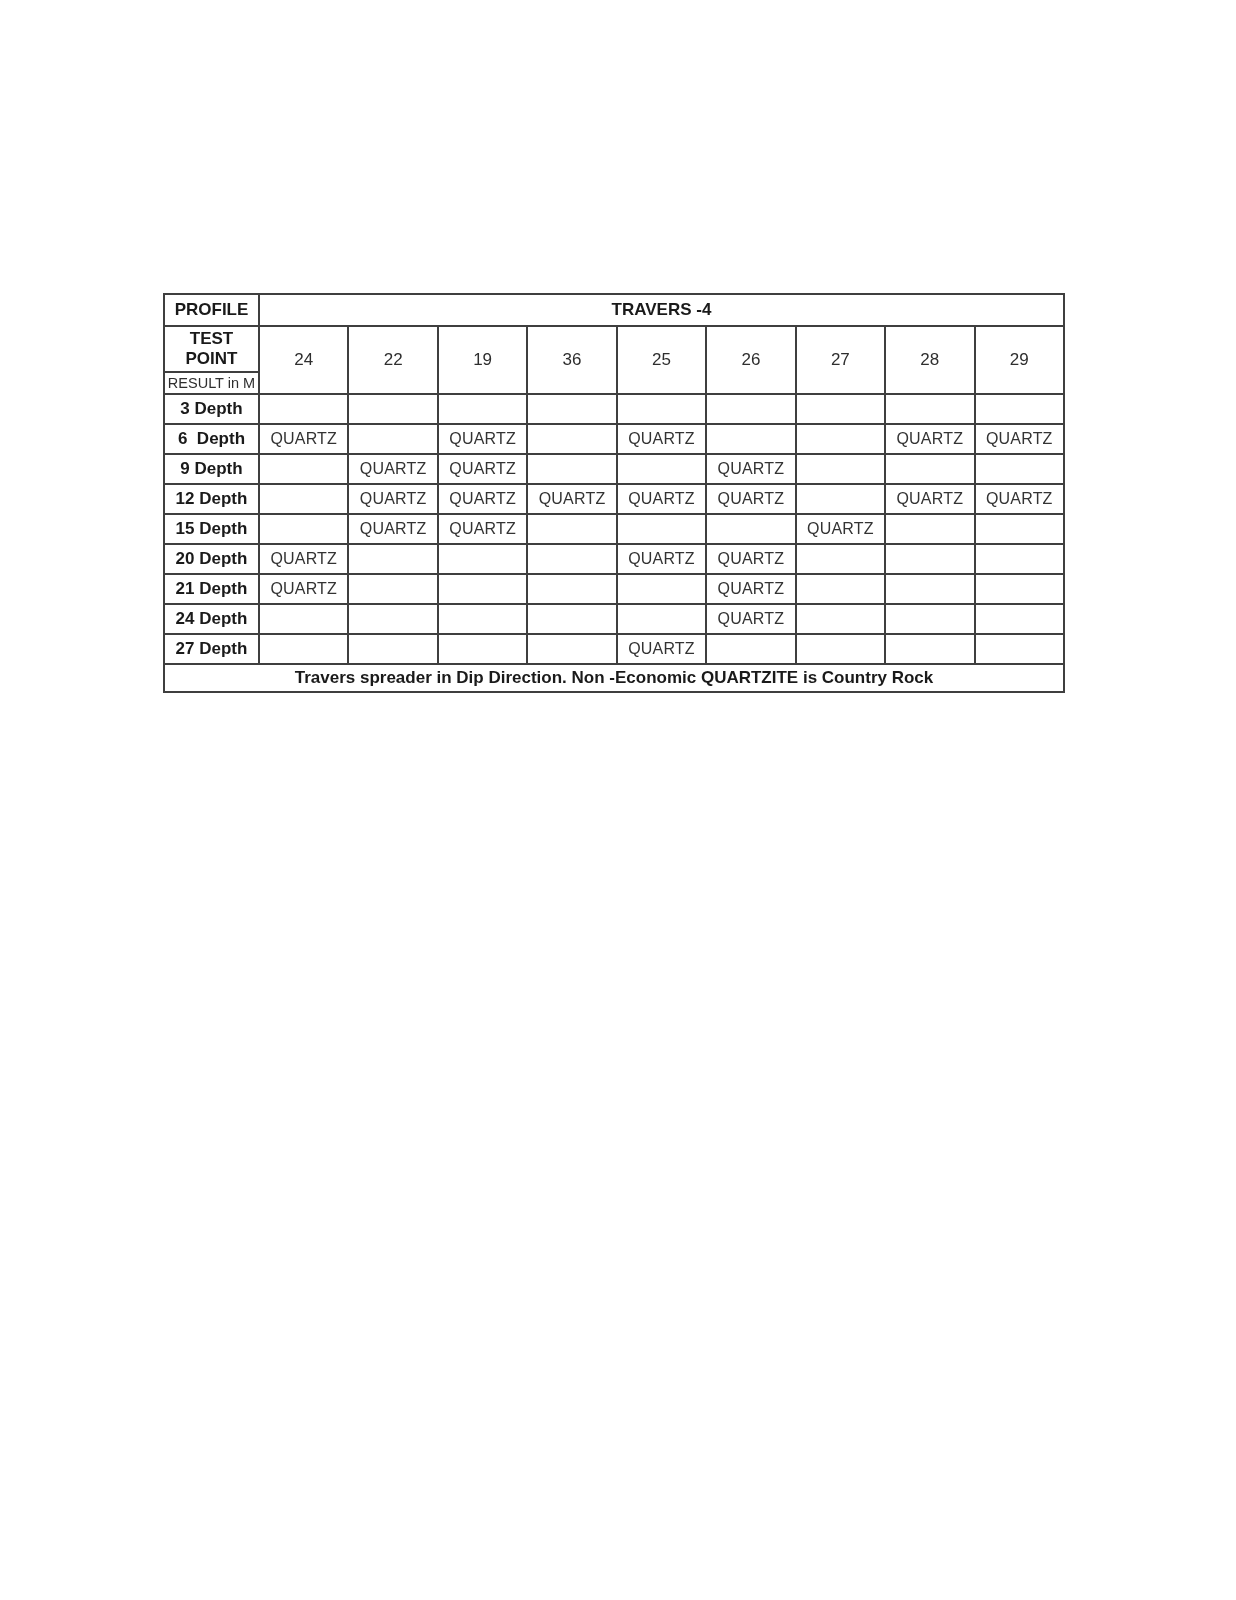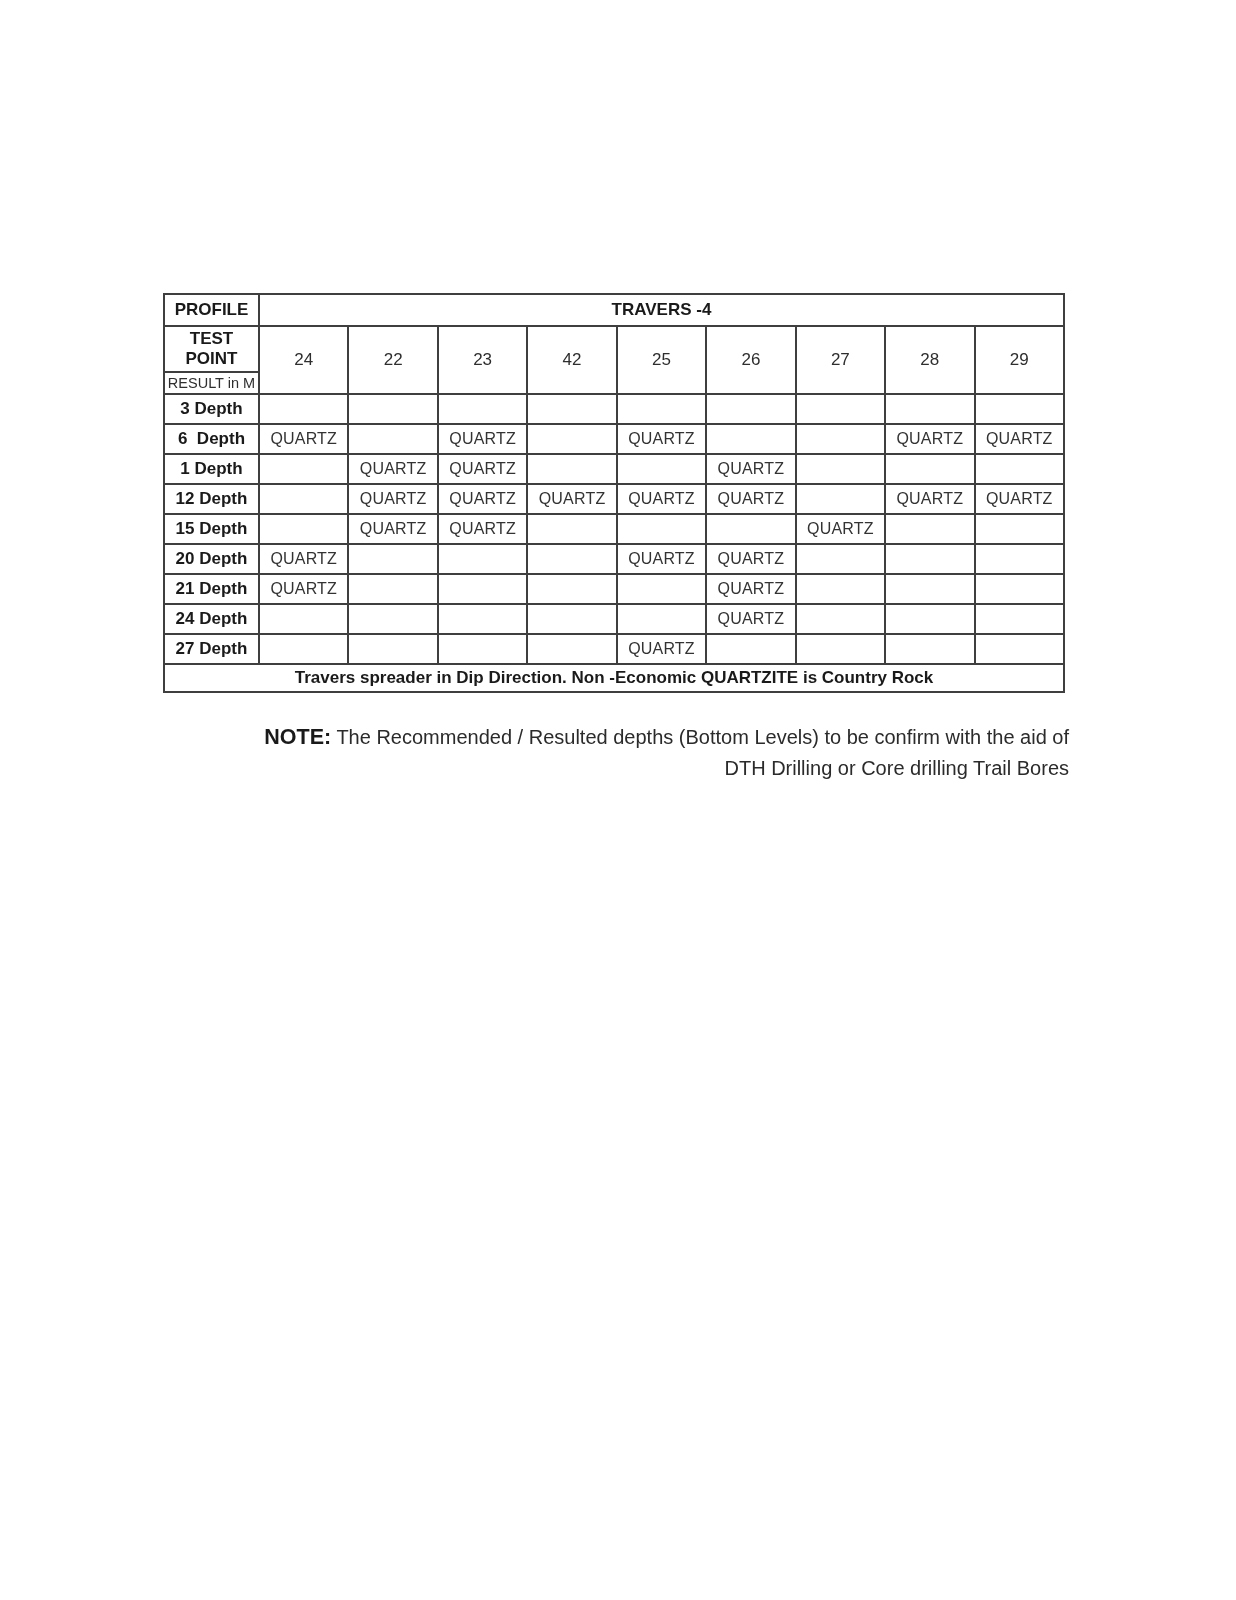--- a/index.html
+++ b/index.html
@@ -144,22 +144,22 @@
       <tbody>
         <tr class="r-profile">
           <td class="profile-cell">PROFILE</td>
           <td class="travers-cell" colspan="9">TRAVERS -4</td>
         </tr>
         <tr class="r-testpoint">
           <td class="testpoint-cell">TEST POINT</td>
 
         <td class="col-num" rowspan="2">24</td>
             <td class="col-num" rowspan="2">22</td>
-            <td class="col-num" rowspan="2">23</td>
-            <td class="col-num" rowspan="2">42</td>
+            <td class="col-num" rowspan="2">19</td>
+            <td class="col-num" rowspan="2">36</td>
             <td class="col-num" rowspan="2">25</td>
             <td class="col-num" rowspan="2">26</td>
             <td class="col-num" rowspan="2">27</td>
             <td class="col-num" rowspan="2">28</td>
             <td class="col-num" rowspan="2">29</td>
           </tr>
         <tr class="r-result">
           <td class="result-cell">RESULT in M</td>
         </tr>
 
@@ -181,21 +181,21 @@
             <td class="data-cell"></td>
             <td class="data-cell">QUARTZ</td>
             <td class="data-cell"></td>
             <td class="data-cell">QUARTZ</td>
             <td class="data-cell"></td>
             <td class="data-cell"></td>
             <td class="data-cell">QUARTZ</td>
             <td class="data-cell">QUARTZ</td>
           </tr>
           <tr class="r-depth">
-            <td class="row-label">1 Depth</td>
+            <td class="row-label">9 Depth</td>
             <td class="data-cell"></td>
             <td class="data-cell">QUARTZ</td>
             <td class="data-cell">QUARTZ</td>
             <td class="data-cell"></td>
             <td class="data-cell"></td>
             <td class="data-cell">QUARTZ</td>
             <td class="data-cell"></td>
             <td class="data-cell"></td>
             <td class="data-cell"></td>
           </tr>
@@ -271,19 +271,14 @@
             <td class="data-cell"></td>
             <td class="data-cell"></td>
           </tr>
           <tr class="r-footer">
           <td class="footer-cell" colspan="10">Travers spreader in Dip Direction. Non -Economic QUARTZITE is Country Rock</td>
         </tr>
       </tbody>
     </table>
   </div>
 
-  <div class="note">
-    <span class="note-label">NOTE:</span>
-    <span>The Recommended / Resulted depths (Bottom Levels) to be confirm with the aid of</span><br>
-    <span>DTH Drilling or Core drilling Trail Bores</span>
-  </div>
 
 </div>
 
 </body></html>

